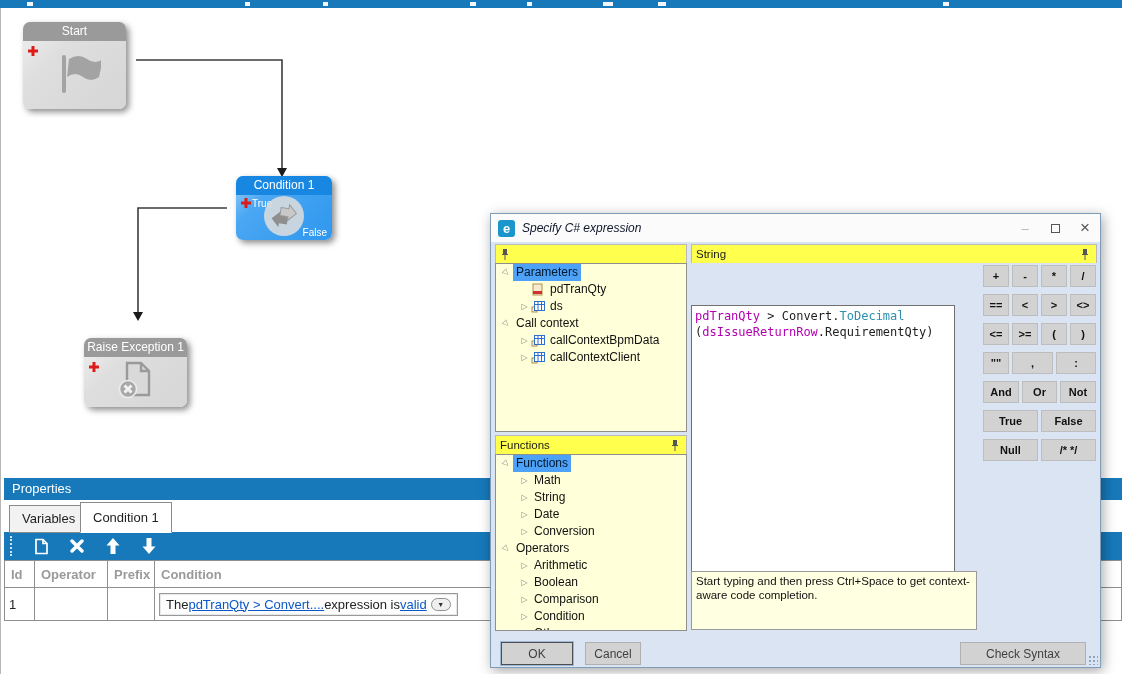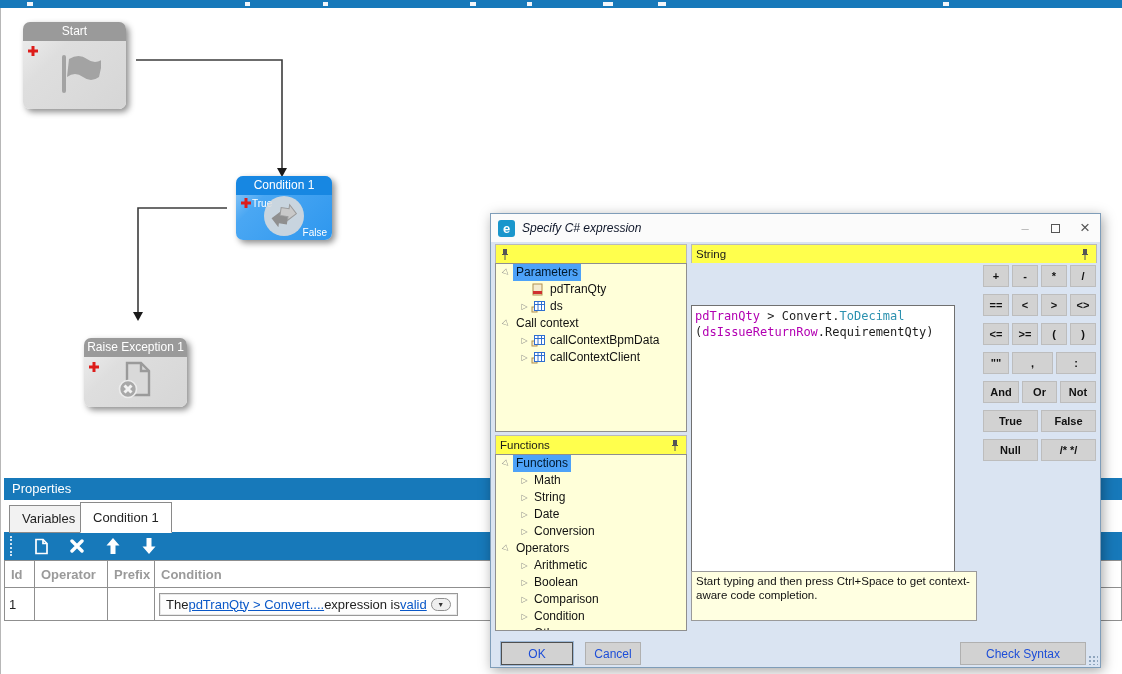--- a/index.html
+++ b/index.html
@@ -86,24 +86,24 @@
   .tok-type { color:#2b91af; }
   .tok-plain { color:#1e1e1e; }
 
   .opgrid { position:absolute; left:492px; top:51px; width:114px; }
   .oprow { display:flex; gap:3px; margin-bottom:7px; }
   .opbtn { height:22px; background:#d2d2d2; border:1px solid #bdbdbd; font-size:11px; font-weight:bold; color:#111;
            font-family:"Liberation Sans", sans-serif; cursor:pointer; }
   .w1 { width:26px; } .wc1 { width:26px; } .wc2 { width:41px; } .wc3 { width:40px; }
   .wa1 { width:36px; } .wa2 { width:35px; } .wa3 { width:36px; } .w2 { width:55px; }
 
-  .hint-box { position:absolute; left:200px; top:357px; width:286px; height:50px; background:#ffffe1; border:1px solid #9a9a9a;
+  .hint-box { position:absolute; left:200px; top:357px; width:286px; height:59px; background:#ffffe1; border:1px solid #9a9a9a;
               font-size:11.5px; color:#111; padding:2px 4px; line-height:14px; }
 
-  .dlg-footer button { position:absolute; height:23px; background:#d2d2d2; font-size:12px; color:#1d4ed8; cursor:pointer; }
+  .dlg-footer button { position:absolute; height:23px; background:#d2d2d2; font-size:12px; color:#404040; cursor:pointer; }
   .btn-ok { left:10px; top:428px; width:72px; border:1px solid #4f4f4f; box-shadow:0 0 0 1px #9db8d6; }
   .btn-cancel { left:94px; top:428px; width:56px; border:1px solid #b0b0b0; }
   .btn-check { right:14px; top:428px; width:126px; border:1px solid #b0b0b0; }
   .grip-dots { position:absolute; right:2px; bottom:2px; width:10px; height:10px;
                background:radial-gradient(circle at 2px 2px, #8fa5bd 1px, transparent 1.2px);
                background-size:4px 4px; cursor:nwse-resize; }
 </style>
 </head>
 <body>
 

